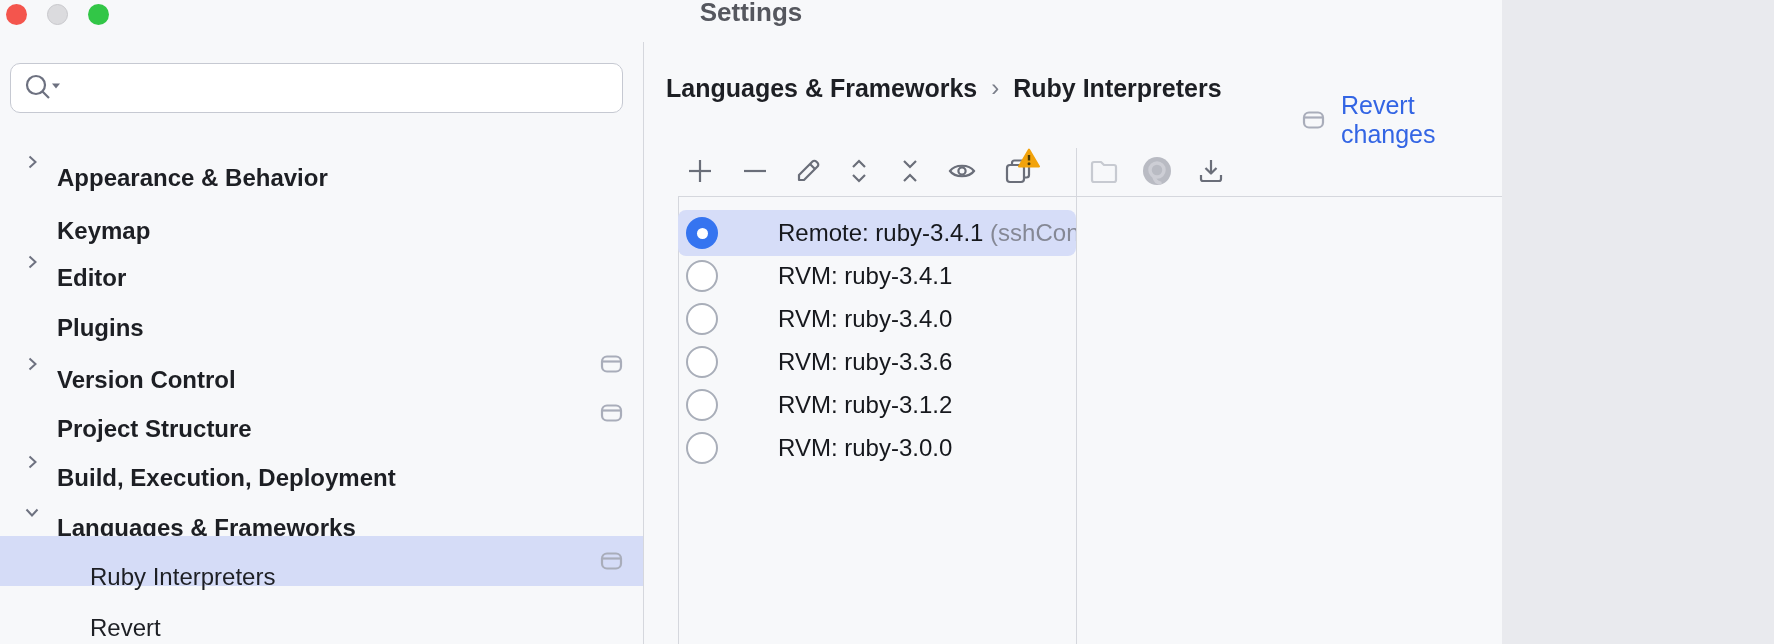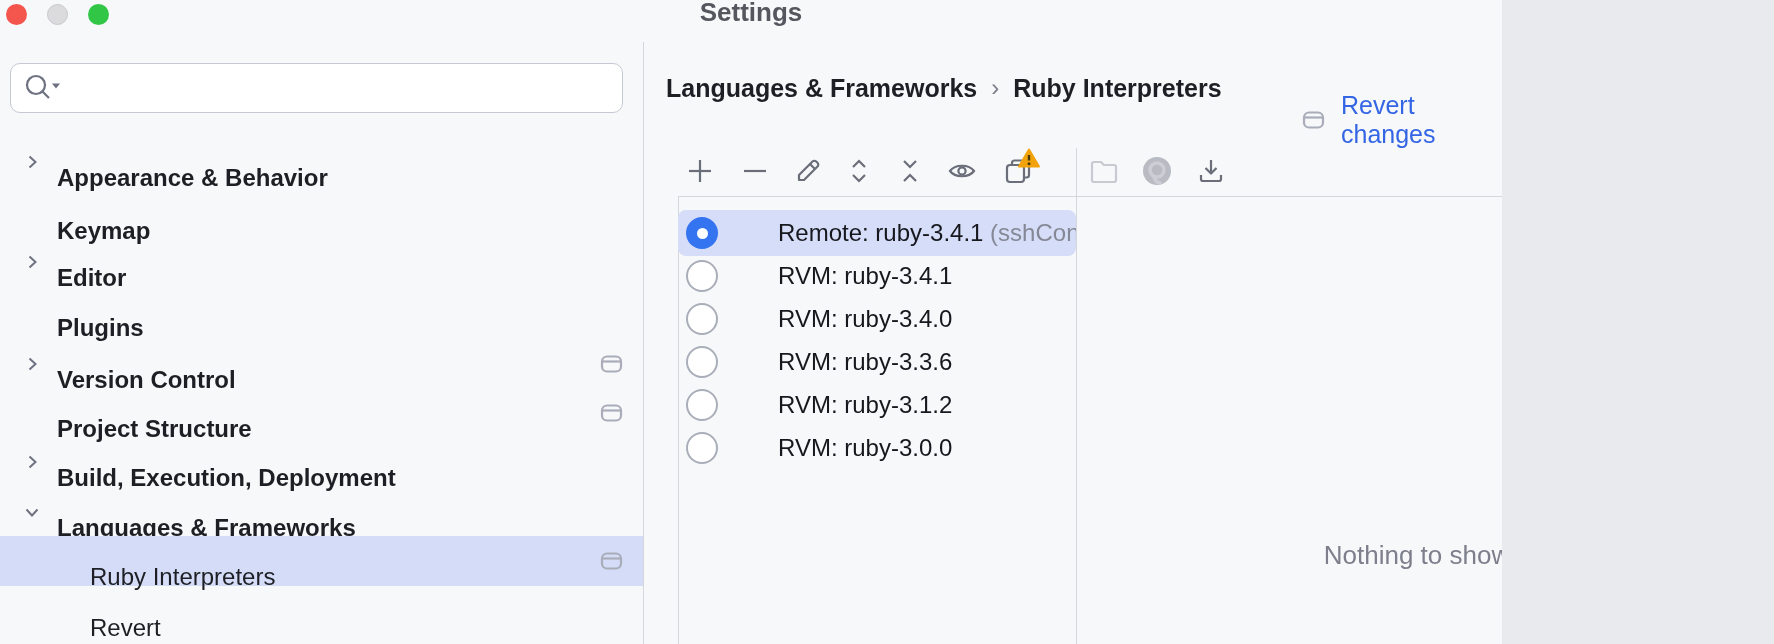--- a/index.html
+++ b/index.html
@@ -315,15 +315,14 @@
   </div>
   <div class="int-row" style="top:383px;height:44px">
     <span class="radio off" style="top:6px"></span>
     <span class="int-label">RVM: ruby-3.1.2</span>
   </div>
   <div class="int-row" style="top:426px;height:44px">
     <span class="radio off" style="top:6px"></span>
     <span class="int-label">RVM: ruby-3.0.0</span>
   </div>
 
-  <div class="empty-msg">Nothing to show</div>
 
 </div>
 
 </body></html>

